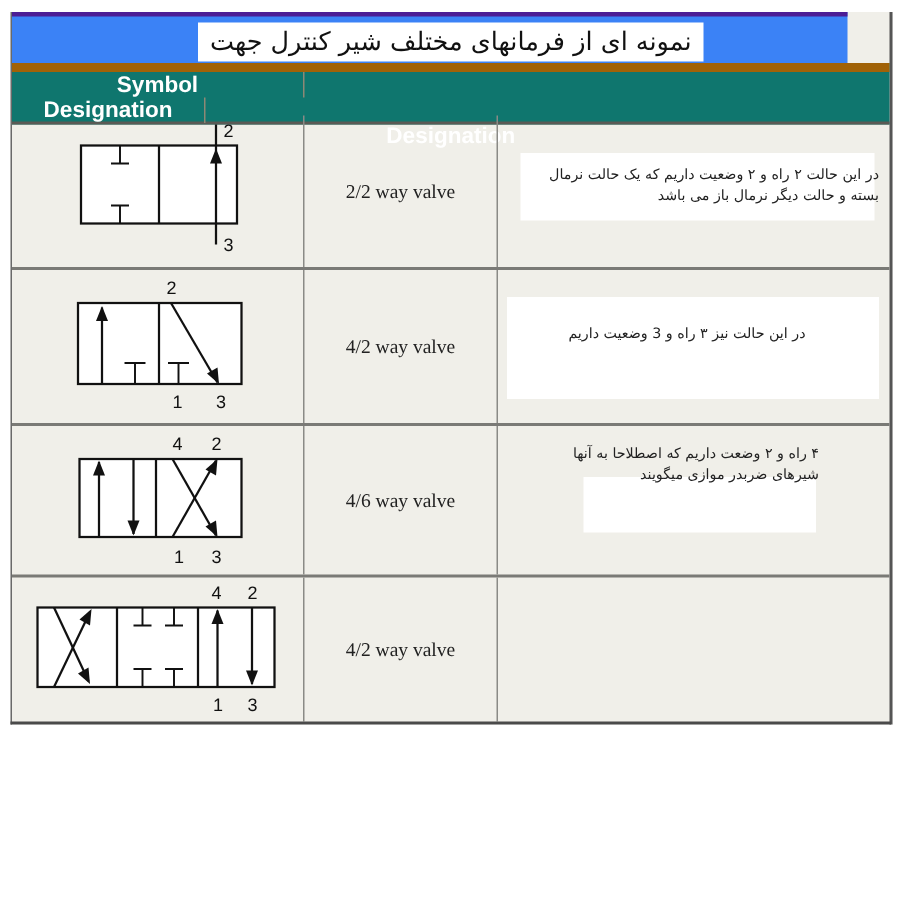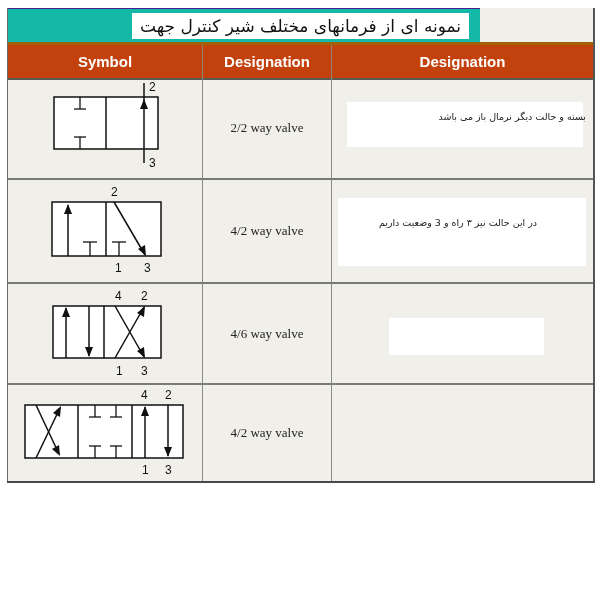--- a/index.html
+++ b/index.html
@@ -1,20 +1,20 @@
 <!DOCTYPE html>
 <html><head>
 <meta charset="utf-8">
 <style>
   html, body { margin:0; padding:0; background:#ffffff; }
   body { width:600px; height:600px; position:relative; overflow:hidden; font-family:"DejaVu Sans", sans-serif; }
   .table-wrap { position:absolute; left:7px; top:8px; width:585px; height:475px; background:#f0efe9; border-left:1px solid #6a6a6a; border-right:2px solid #555; }
-  .title-bar { position:absolute; left:0; top:0; width:472px; height:34px; background:#14b8a6; border-top:1px solid #4c1d95; }
+  .title-bar { position:absolute; left:0; top:0; width:557px; height:34px; background:#3b82f6; border-top:3px solid #4c1d95; }
   .title-box { position:absolute; left:124px; top:4px; width:337px; height:26px; background:#ffffff; display:flex; align-items:center; justify-content:center; direction:rtl; font-family:"DejaVu Sans", sans-serif; font-size:17px; color:#111; }
-  .header-row { position:absolute; left:0; top:34px; width:585px; height:33px; background:#c2410c; border-top:3px solid #a16207; border-bottom:2px solid #5a5a55; display:flex; }
+  .header-row { position:absolute; left:0; top:34px; width:585px; height:33px; background:#0f766e; border-top:6px solid #a16207; border-bottom:2px solid #5a5a55; display:flex;flex-direction:column; }
   .hcell { display:flex; align-items:center; justify-content:center; color:#ffffff; font-family:"Liberation Sans", sans-serif; font-size:15px; font-weight:bold; height:100%; }
   .hc1 { width:194px; border-right:1px solid #8d8875; }
   .hc2 { width:128px; border-right:1px solid #8d8875; }
   .hc3 { flex:1; }
   .row { position:absolute; left:0; width:585px; display:flex; border-bottom:2px solid #7a7a76; }
   .cell { height:100%; position:relative; }
   .c1 { width:194px; border-right:1px solid #8a8a86; }
   .c2 { width:128px; border-right:1px solid #8a8a86; display:flex; align-items:center; justify-content:center; font-family:Liberation Serif, serif; font-size:13px; color:#222; }
   .c3 { flex:1; }
   .symbol { position:absolute; left:0; top:0; }
@@ -51,20 +51,21 @@
         <line x1="136" y1="6" x2="136" y2="86" stroke="#111" stroke-width="1.5"></line>
         <polygon points="136,22 132,32 140,32" fill="#111"></polygon>
       </svg>
       <span style="position:absolute;left:141px;top:3px;font-family:'Liberation Sans',sans-serif;font-size:12px;color:#111;">2</span>
       <span style="position:absolute;left:141px;top:79px;font-family:'Liberation Sans',sans-serif;font-size:12px;color:#111;">3</span>
     </div>
     <div class="cell c2">2/2 way valve</div>
     <div class="cell c3">
       <div class="expl-box" style="left:15px;top:25px;width:236px;height:45px;"></div>
       <div class="expl-text" style="right:7px;top:33px;width:240px;">
+        <div>در این حالت ۲ راه و ۲ وضعیت داریم که یک حالت نرمال</div>
         <div>بسته و حالت دیگر نرمال باز می باشد</div>
       </div>
     </div>
   </div>
 
   <div class="row" style="top:172px;height:102px;">
     <div class="cell c1">
       <svg class="symbol" width="194" height="102">
         <rect x="44" y="22" width="109" height="54" fill="#fff" stroke="#111" stroke-width="1.5"></rect>
         <line x1="98" y1="22" x2="98" y2="76" stroke="#111" stroke-width="1.5"></line>
@@ -113,20 +114,24 @@
         <polygon points="137,22 136,33 129,29" fill="#111"></polygon>
       </svg>
       <span style="position:absolute;left:107px;top:5px;font-family:'Liberation Sans',sans-serif;font-size:12px;color:#111;">4</span>
       <span style="position:absolute;left:133px;top:5px;font-family:'Liberation Sans',sans-serif;font-size:12px;color:#111;">2</span>
       <span style="position:absolute;left:108px;top:80px;font-family:'Liberation Sans',sans-serif;font-size:12px;color:#111;">1</span>
       <span style="position:absolute;left:133px;top:80px;font-family:'Liberation Sans',sans-serif;font-size:12px;color:#111;">3</span>
     </div>
     <div class="cell c2">4/6 way valve</div>
     <div class="cell c3">
       <div class="expl-box" style="left:57px;top:34px;width:155px;height:37px;"></div>
+      <div class="expl-text" style="right:47px;top:12px;width:200px;">
+        <div>۴ راه و ۲ وضعت داریم که اصطلاحا به آنها</div>
+        <div>شیرهای ضربدر موازی میگویند</div>
+      </div>
     </div>
   </div>
 
   <div class="row" style="top:377px;height:96px;border-bottom:none;">
     <div class="cell c1">
       <svg class="symbol" width="194" height="96">
         <rect x="17" y="20" width="158" height="53" fill="#fff" stroke="#111" stroke-width="1.5"></rect>
         <line x1="70" y1="20" x2="70" y2="73" stroke="#111" stroke-width="1.5"></line>
         <line x1="124" y1="20" x2="124" y2="73" stroke="#111" stroke-width="1.5"></line>
 

